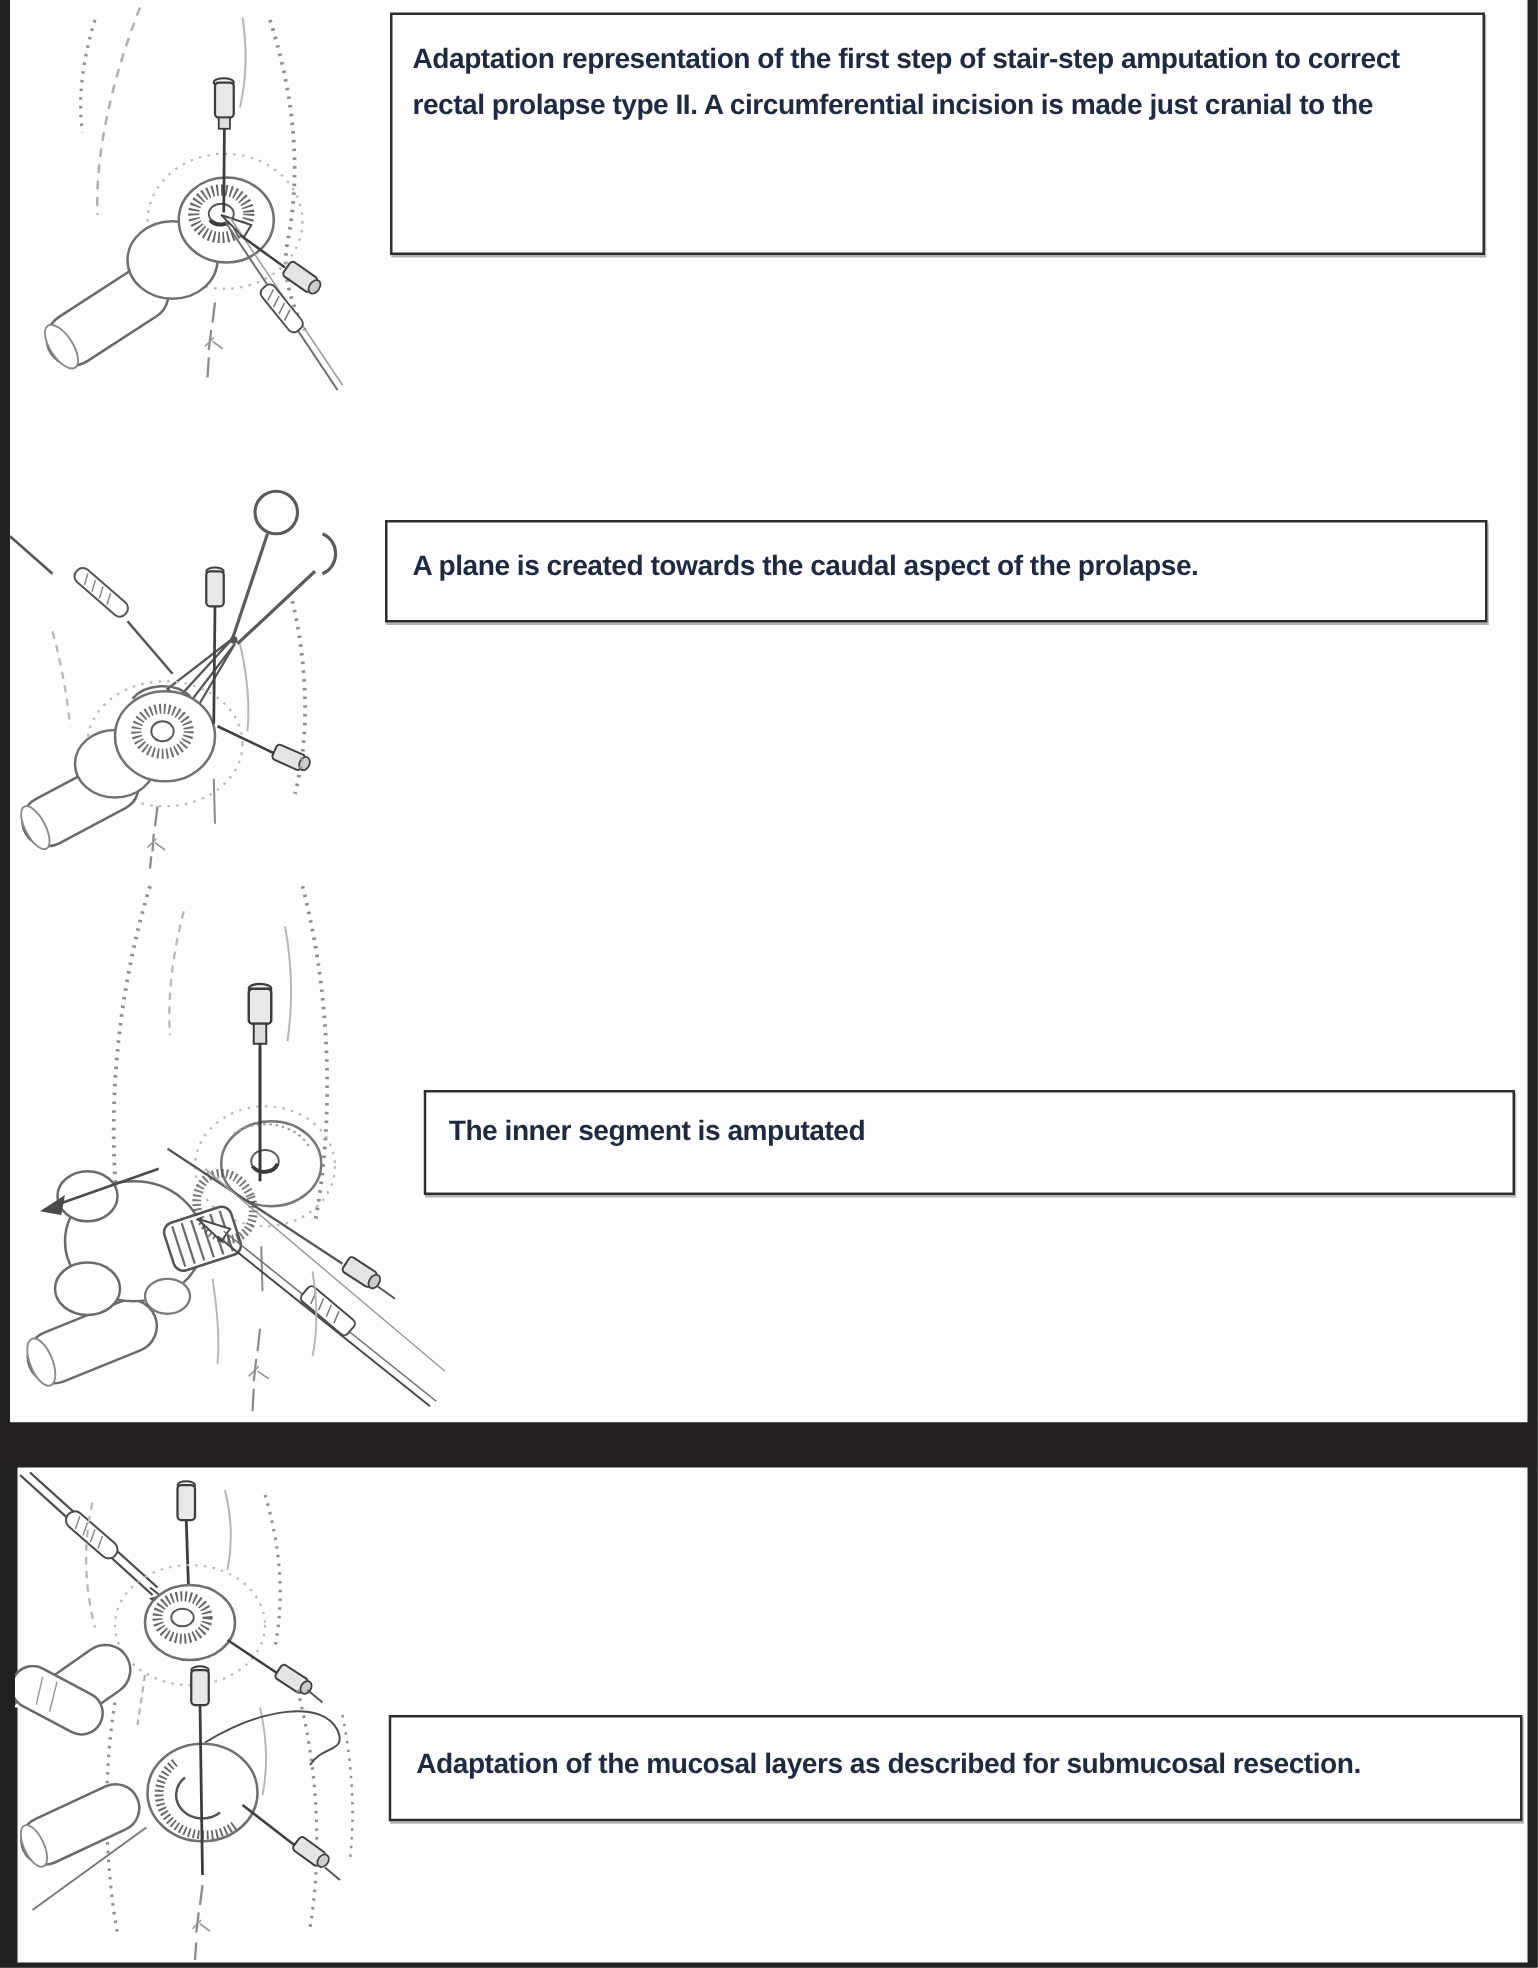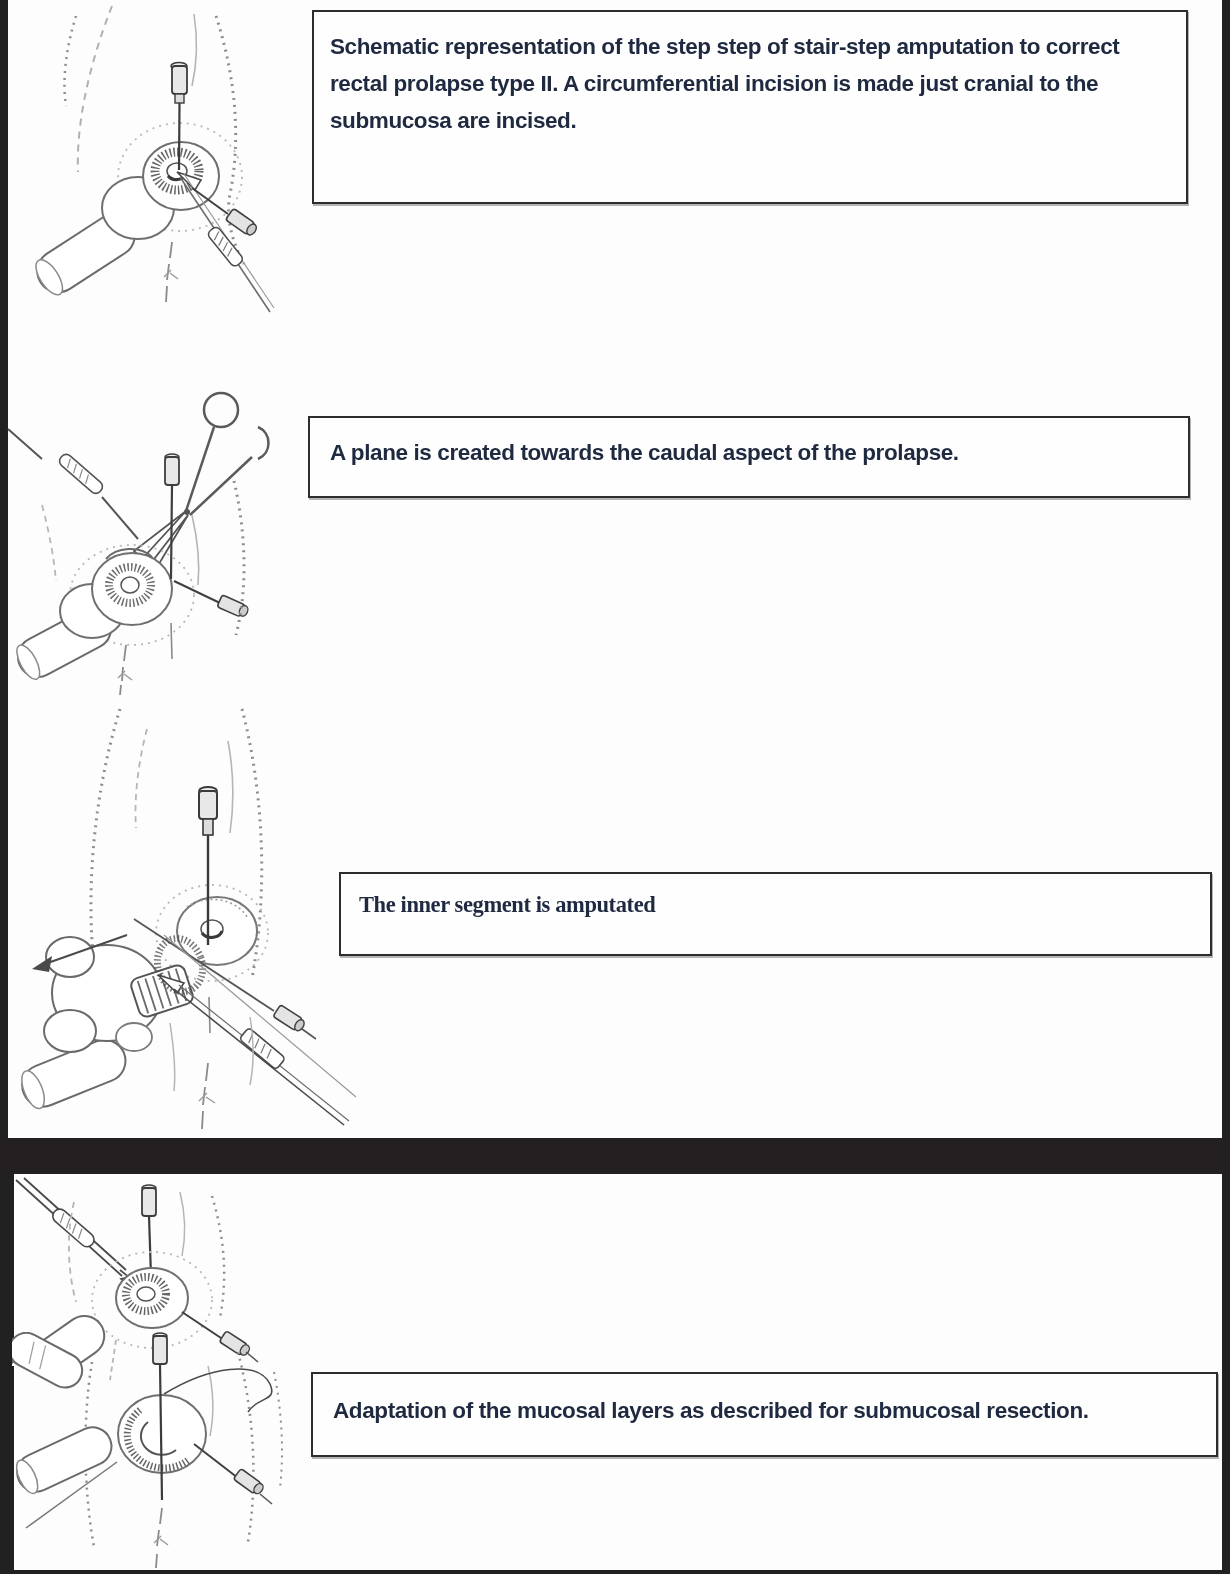--- a/index.html
+++ b/index.html
@@ -8,21 +8,21 @@
   .page{position:absolute;background:#fdfdfd;}
   .page-top{left:8px;top:0;width:1214px;height:1138px;}
   .sep-band{position:absolute;left:0;top:1138px;width:1230px;height:36px;background:#241f20;}
   .page-bottom{left:14px;top:1174px;width:1208px;height:396px;}
   .caption-box{position:absolute;background:#fefefe;border:2px solid #2d2d2d;
                box-sizing:border-box;overflow:hidden;box-shadow:1px 2px 0 rgba(90,90,90,.45);
                color:#1f2a40;font-weight:600;font-size:22.5px;letter-spacing:-0.4px;}
   .caption-box .ln{white-space:nowrap;line-height:37px;}
   .box1{left:312px;top:10px;width:876px;height:194px;padding:16px 16px 0 16px;}
   .box2{left:308px;top:416px;width:882px;height:82px;padding:16px 20px 0 20px;}
-  .box3{left:339px;top:872px;width:873px;height:84px;padding:12px 18px 5px 18px;font-family:Liberation Serif, serif;}
+  .box3{left:339px;top:872px;width:873px;height:84px;padding:12px 18px 5px 18px;}
   .box4{left:311px;top:1372px;width:907px;height:85px;padding:18px 4px 0 20px;}
   .illo{position:absolute;}
   svg{display:block;}
 </style>
 </head>
 <body>
 
 <div class="canvas">
 
   <div class="page page-top"></div>
@@ -227,23 +227,22 @@
     <g transform="rotate(36 234 150)">
       <rect x="222" y="142" width="25" height="13" rx="3" fill="#e4e4e4" stroke="#3f3f3f" stroke-width="1.6"></rect>
       <ellipse cx="248" cy="148" rx="4" ry="5.5" fill="#cccccc" stroke="#3f3f3f" stroke-width="1.4"></ellipse>
     </g>
     <line x1="248" y1="162" x2="260" y2="172" stroke="#555555" stroke-width="1.6"></line>
     <path d="M150,176 l-2,16 M147,198 l-2,16 M145,222 l-1,14" stroke="#8a8a8a" stroke-width="1.8" fill="none"></path>
     <path d="M149,204 l-7,7 M148,207 l8,6" stroke="#9a9a9a" stroke-width="1.4" fill="none"></path>
   </svg>
 
   <div class="caption-box box1">
-    <div class="ln">Schematic representation of the step step of stair-step amputation to correct</div>
+    <div class="ln">Adaptation representation of the first step of stair-step amputation to correct</div>
     <div class="ln">rectal prolapse type II. A circumferential incision is made just cranial to the</div>
-    <div class="ln">submucosa are incised.</div>
   </div>
 
   <div class="caption-box box2">
     <div class="ln">A plane is created towards the caudal aspect of the prolapse.</div>
   </div>
 
   <div class="caption-box box3">
     <div class="ln">The inner segment is amputated</div>
   </div>
 

